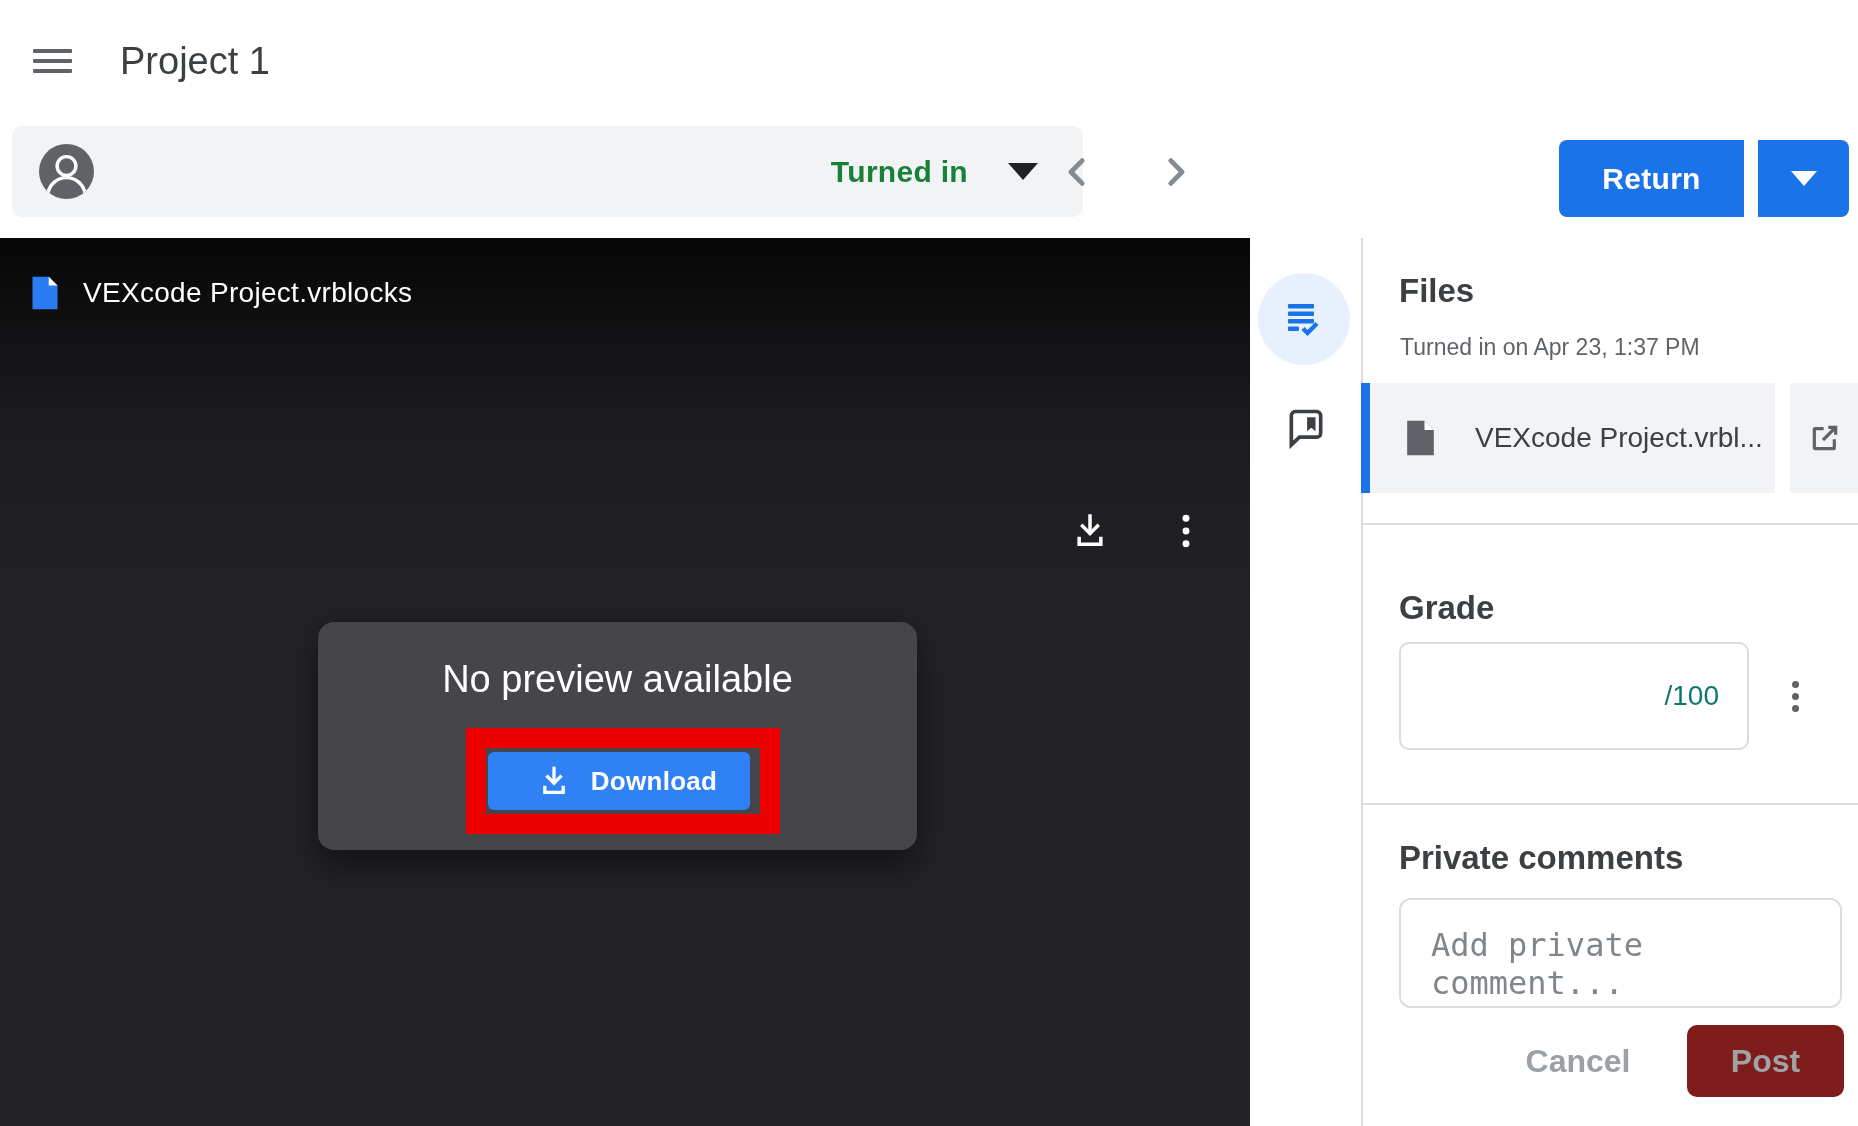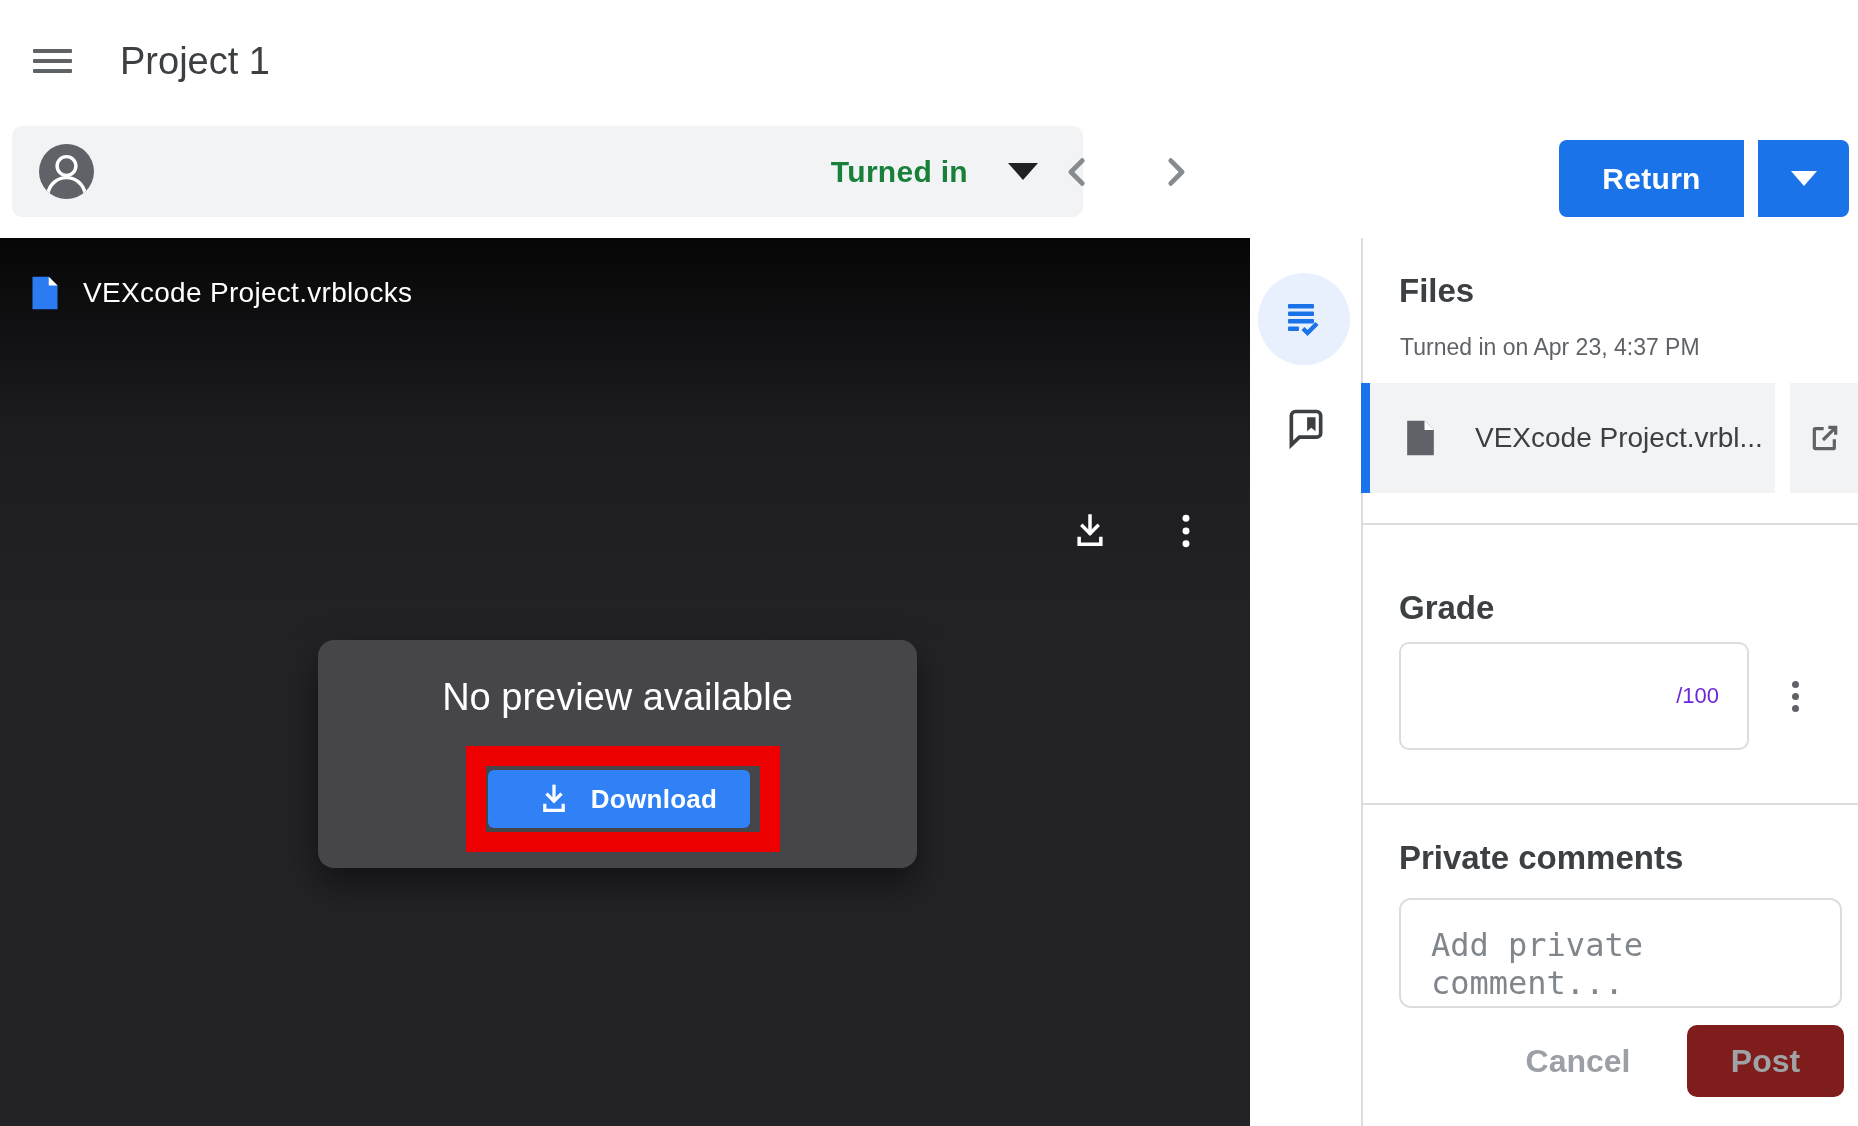--- a/index.html
+++ b/index.html
@@ -34,21 +34,21 @@
   
   #preview { left:0; top:238px; width:1250px; height:888px;
              background:linear-gradient(180deg,#060607 0%,#1d1d20 22%,#232327 46%,#232327 100%); }
   #preview-header { position:absolute; left:0; top:0; width:100%; height:110px;
                     display:flex; align-items:center; padding-left:30px; }
   #preview-file-icon { width:30px; height:38px; }
   #preview-filename { margin-left:23px; color:#fff; font-size:28px; letter-spacing:.3px; }
   .dark-icon-btn { position:absolute; top:264px; width:58px; height:58px; display:flex; align-items:center; justify-content:center; }
   #download-top-btn { left:1061px; } #preview-more-btn { left:1157px; }
 
-  #np-card { left:318px; top:402px; width:599px; height:228px; background:#46464a; border-radius:16px;
+  #np-card { left:318px; top:384px; width:599px; height:228px; background:#46464a; border-radius:16px;
              box-shadow:0 16px 36px rgba(0,0,0,.5); }
   #np-text { position:absolute; top:34px; width:100%; text-align:center; color:#fff; font-size:38px; line-height:46px; }
   #np-red-box { position:absolute; left:148px; top:106px; width:314px; height:106px;
                 border:20px solid #ee0000; pointer-events:none; }
   #np-download-btn { position:absolute; left:170px; top:130px; width:262px; height:58px; background:#2f81f5;
                      border-radius:6px; display:flex; align-items:center; justify-content:center; gap:20px;padding-left:16px; }
   #np-download-btn .dl-label { color:#fff; font-size:26px; font-weight:700; letter-spacing:.3px; }
 
   
   #tool-rail { left:1250px; top:238px; width:111px; height:888px; background:#fff; }
@@ -69,21 +69,21 @@
   #file-doc-icon { margin-left:34px; width:33px; height:40px; }
   #file-name { margin-left:38px; color:#3c4043; font-size:28px; white-space:nowrap; }
   #file-open-btn { position:absolute; left:427px; top:0; width:70px; height:110px; background:#f1f3f4;
                    display:flex; align-items:center; justify-content:center; }
   .divider { position:absolute; left:0; width:497px; height:2px; background:#dadce0; }
   #divider-1 { top:285px; } #divider-2 { top:565px; }
   #grade-heading { top:336px;margin-top:14px; }
   #grade-box { position:absolute; left:36px; top:404px; width:350px; height:108px; border:2px solid #dadce0;
                border-radius:10px; display:flex; align-items:center; padding:0 28px; }
   #grade-input { flex:1; width:100px; border:none; outline:none; font-size:33px; color:#3c4043; background:transparent; }
-  #grade-denominator { color:#6d28d9; font-size:22px; }
+  #grade-denominator { color:#0f766e; font-size:28px; }
   #grade-more-btn { position:absolute; left:408px; top:434px; width:48px; height:48px;
                     display:flex; flex-direction:column; align-items:center; justify-content:center; gap:5px; }
   #grade-more-btn i { width:7px; height:7px; border-radius:50%; background:#5f6368; }
   #comments-heading { top:600px; }
   #comment-box { position:absolute; left:36px; top:660px; width:443px; height:110px; border:2px solid #dadce0;
                  border-radius:12px; padding:26px 30px; font-size:32px; color:#3c4043; resize:none; outline:none; }
   #comment-box::placeholder { color:#80868b; }
   #cancel-btn { position:absolute; left:130px; top:795px; width:170px; height:56px;
                 color:#9aa0a6; font-size:32px; font-weight:700; }
   #post-btn { position:absolute; left:324px; top:787px; width:157px; height:72px; background:#7f1d1d;
@@ -190,21 +190,21 @@
     <button id="comment-bank-btn" aria-label="comment bank">
       <svg viewBox="0 0 24 24" width="44" height="44">
         <path d="M4 5.2 A2.2 2.2 0 0 1 6.2 3 h11.6 A2.2 2.2 0 0 1 20 5.2 v9.6 a2.2 2.2 0 0 1 -2.2 2.2 H8.4 L4 21.2 z" fill="none" stroke="#3c4043" stroke-width="2"></path>
         <path d="M12.6 6.2 h4.6 v7.6 l-2.3 -1.9 -2.3 1.9 z" fill="#3c4043"></path>
       </svg>
     </button>
   </div>
 
   <div class="abs" id="panel">
     <h2 class="panel-h" id="files-heading">Files</h2>
-    <div id="turned-in-time">Turned in on Apr 23, 4:37 PM</div>
+    <div id="turned-in-time">Turned in on Apr 23, 1:37 PM</div>
 
     <div id="file-row">
       <div id="file-accent"></div>
       <div id="file-main">
         <svg id="file-doc-icon" viewBox="0 0 24 30">
           <path d="M2 2 h13 l7 7 v19 h-20 z" fill="#5f6368"></path>
           <path d="M15 2 l7 7 h-7 z" fill="#fff"></path>
         </svg>
         <span id="file-name">VEXcode Project.vrbl...</span>
       </div>

